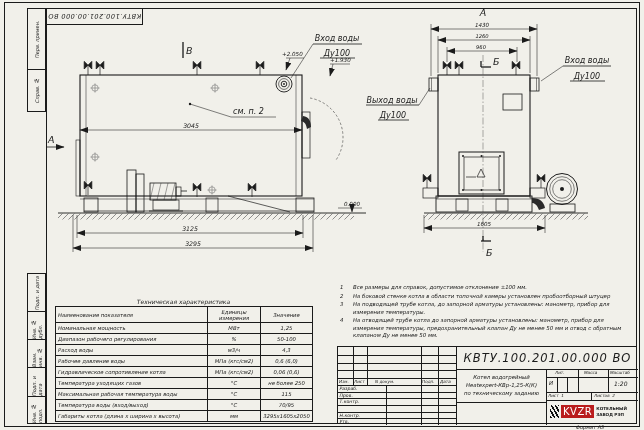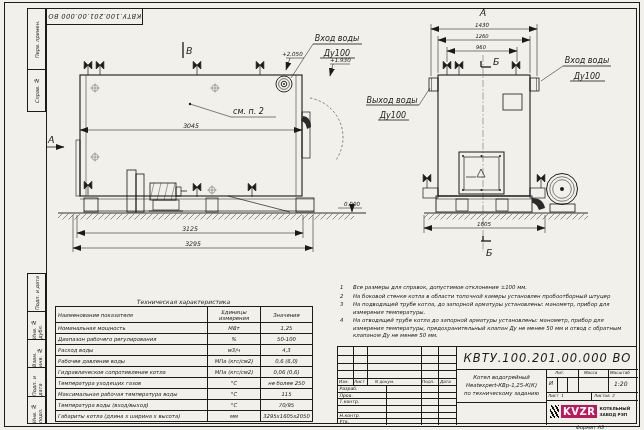--- a/index.html
+++ b/index.html
@@ -28,21 +28,21 @@
   
   .tb-line{position:absolute;background:#1b1b1b;}
   .tbl{position:absolute;font-style:italic;}
   .tb-small{font-size:4.2px;}
   .tb-sign{font-size:4.6px;}
   .docnum{font-size:11.5px;letter-spacing:1px;font-style:italic;display:flex;
           align-items:center;justify-content:center;}
   .tb-name{font-size:5.4px;font-style:italic;text-align:center;line-height:1.5;}
   .logo-wrap{display:flex;align-items:center;gap:2px;}
   .logo-hatch{width:9px;height:13px;background:repeating-linear-gradient(60deg,#111 0 1.6px,transparent 1.6px 3.4px);}
-  .logo-box{background:#be185d;color:#fff;font-weight:bold;font-size:10px;line-height:13px;
+  .logo-box{background:#b91c1c;color:#fff;font-weight:normal;font-size:10px;line-height:13px;
             padding:0 2px;letter-spacing:.5px;font-style:normal;}
   .logo-co{font-size:4.2px;line-height:1.25;font-style:normal;font-weight:bold;}
   svg text{font-family:"DejaVu Sans",sans-serif;font-style:italic;fill:#1b1b1b;}
   .t5{font-size:5.2px;}.t55{font-size:5.6px;}.t6{font-size:6.2px;}
   .t8{font-size:8px;}.t9{font-size:9.5px;}
 </style>
 </head>
 <body>
 
 <div class="page">

